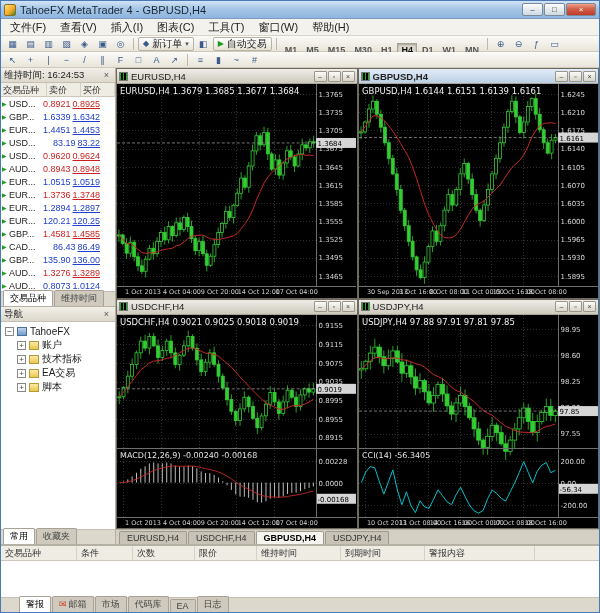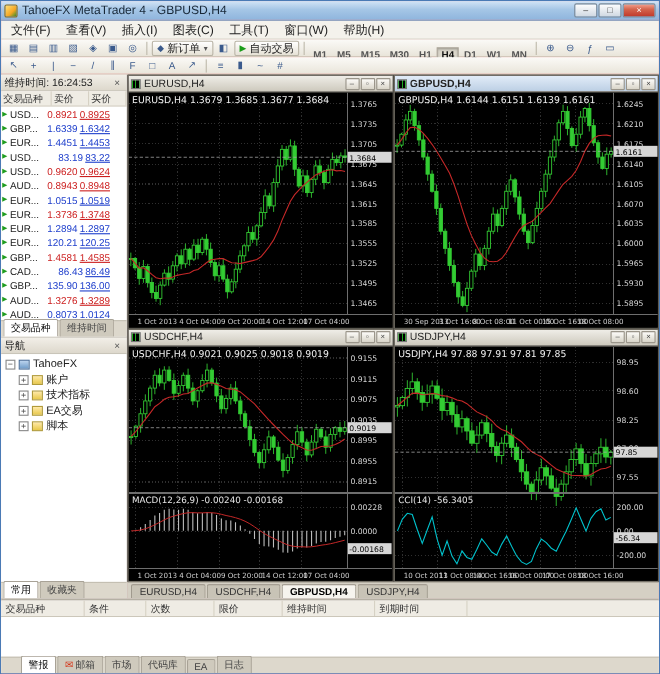--- a/index.html
+++ b/index.html
@@ -1000,20 +1000,21 @@
   </div>
 
   <div class="terminal">
     <div class="t-cols" id="t-cols">
         <span class="t-col" style="width: 76px;">交易品种</span>
         <span class="t-col" style="width: 56px;">条件</span>
         <span class="t-col" style="width: 62px;">次数</span>
         <span class="t-col" style="width: 62px;">限价</span>
         <span class="t-col" style="width: 84px;">维持时间</span>
         <span class="t-col" style="width: 84px;">到期时间</span>
+        <span class="t-col" style="width: 110px;">警报内容</span>
       </div>
     <div class="t-body"></div>
     <div class="t-tabs" id="t-tabs">
         <span class="ptab active"><span>警报</span></span>
         <span class="ptab"><span class="mail-ico">✉</span><span>邮箱</span></span>
         <span class="ptab"><span>市场</span></span>
         <span class="ptab"><span>代码库</span></span>
         <span class="ptab"><span>EA</span></span>
         <span class="ptab"><span>日志</span></span>
       </div>

